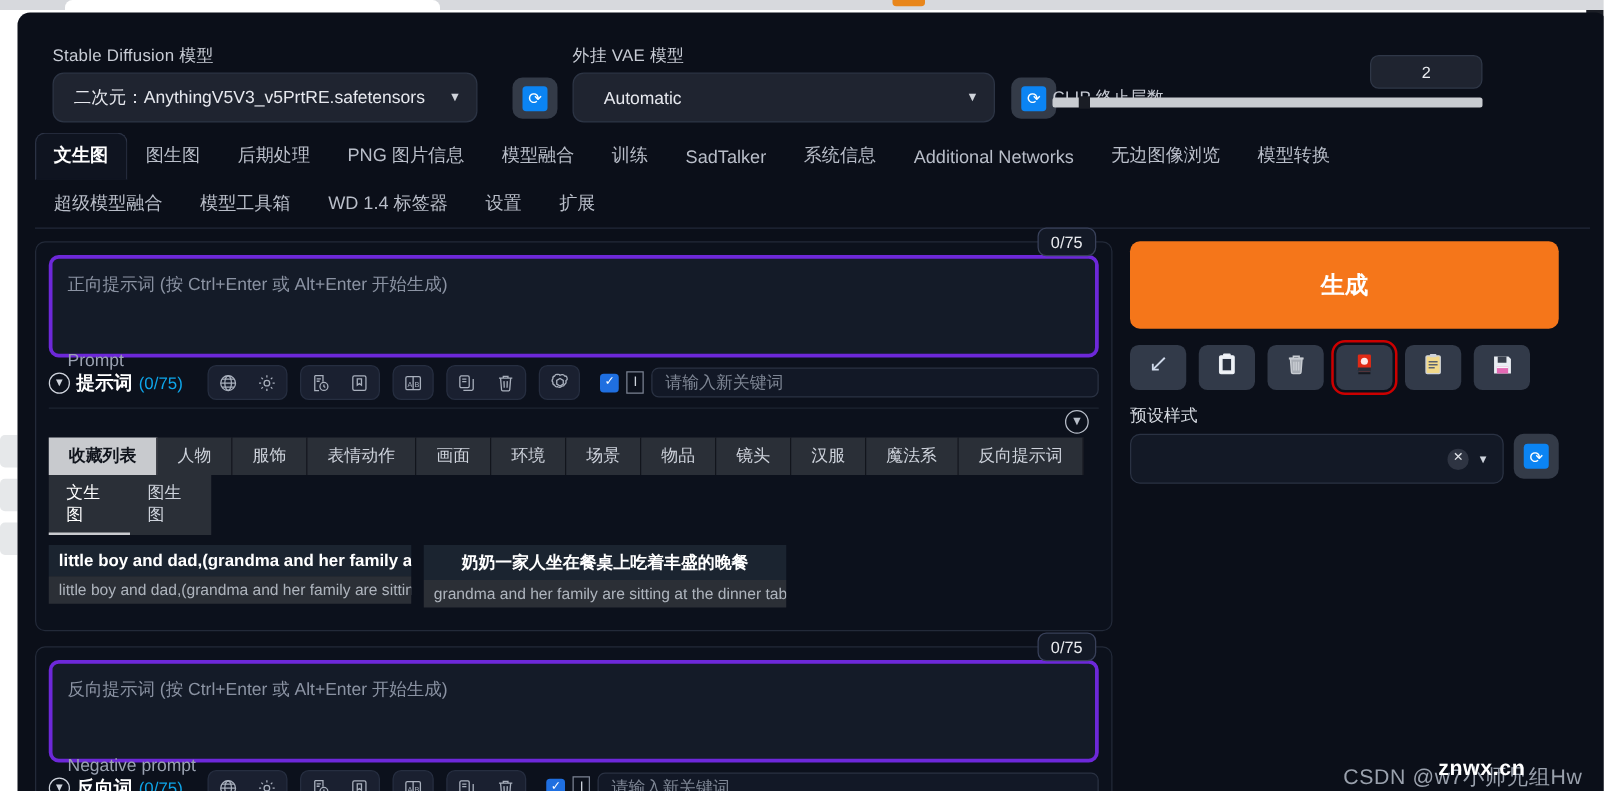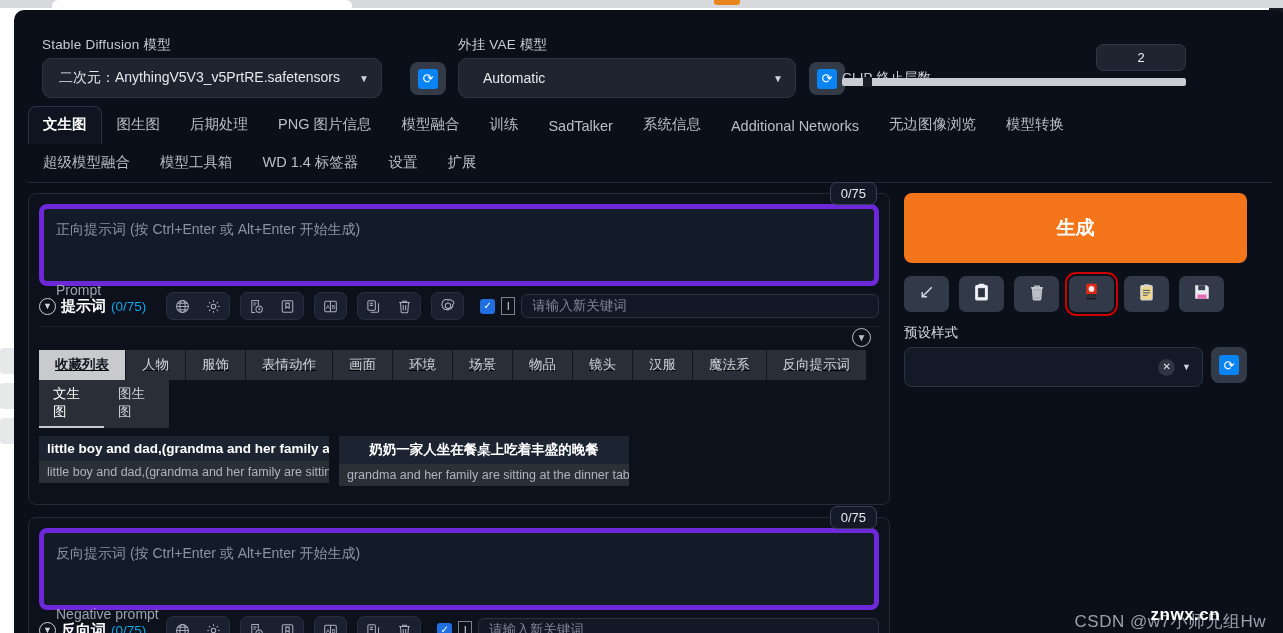--- a/index.html
+++ b/index.html
@@ -112,21 +112,21 @@
     background: #0c111c; position: relative;
   }
 
   .counter-badge {
     position: absolute; background: #131926; border: 1px solid #39415a;
     border-radius: 7px; color: #e8eaee; font-size: 13px;
     padding: 3px 10px; z-index: 5;
   }
 
   .textarea {
-    background: #141b28; border: 5px solid #6d28d9; border-radius: 8px;
+    background: #141b28; border: 3px solid #6d28d9; border-radius: 8px;
     color: #8b93a3; font-size: 14px; padding: 10px 12px;
     line-height: 1.45;
   }
   .ta-line2 { color: #9aa2b1; margin-top: 41px; }
 
   .tool-row {
     display: flex; align-items: center; gap: 10px;
     padding: 6px 0 6px 0;
   }
   .sec-title {
@@ -166,21 +166,21 @@
     display: flex; align-items: center;
   }
 
   .collapse-chev {
     position: absolute; right: 8px;
     width: 19px; height: 19px; border: 1.6px solid #b8bec9; border-radius: 50%;
     display: flex; align-items: center; justify-content: center;
     color: #b8bec9; font-size: 10px;
   }
 
-  .cat-tabs { display: flex; align-items: flex-end; text-decoration: underline; }
+  .cat-tabs { display: flex; align-items: flex-end; }
   .cat-tab {
     color: #ced3dc; font-size: 13.5px; padding: 6px 16px;
     background: #2a2f37; border-right: 1px solid #12151c; white-space: nowrap;
   }
   .cat-tab.active { background: #c8cace; color: #10141c; font-weight: bold; }
 
   .sub-tabs { display: flex; background: #2a2f37; width: 130px; }
   .sub-tab { color: #ced3dc; font-size: 13.5px; padding: 5px 14px; }
   .sub-tab.active { color: #ffffff; border-bottom: 2px solid #c8cace; }
 

